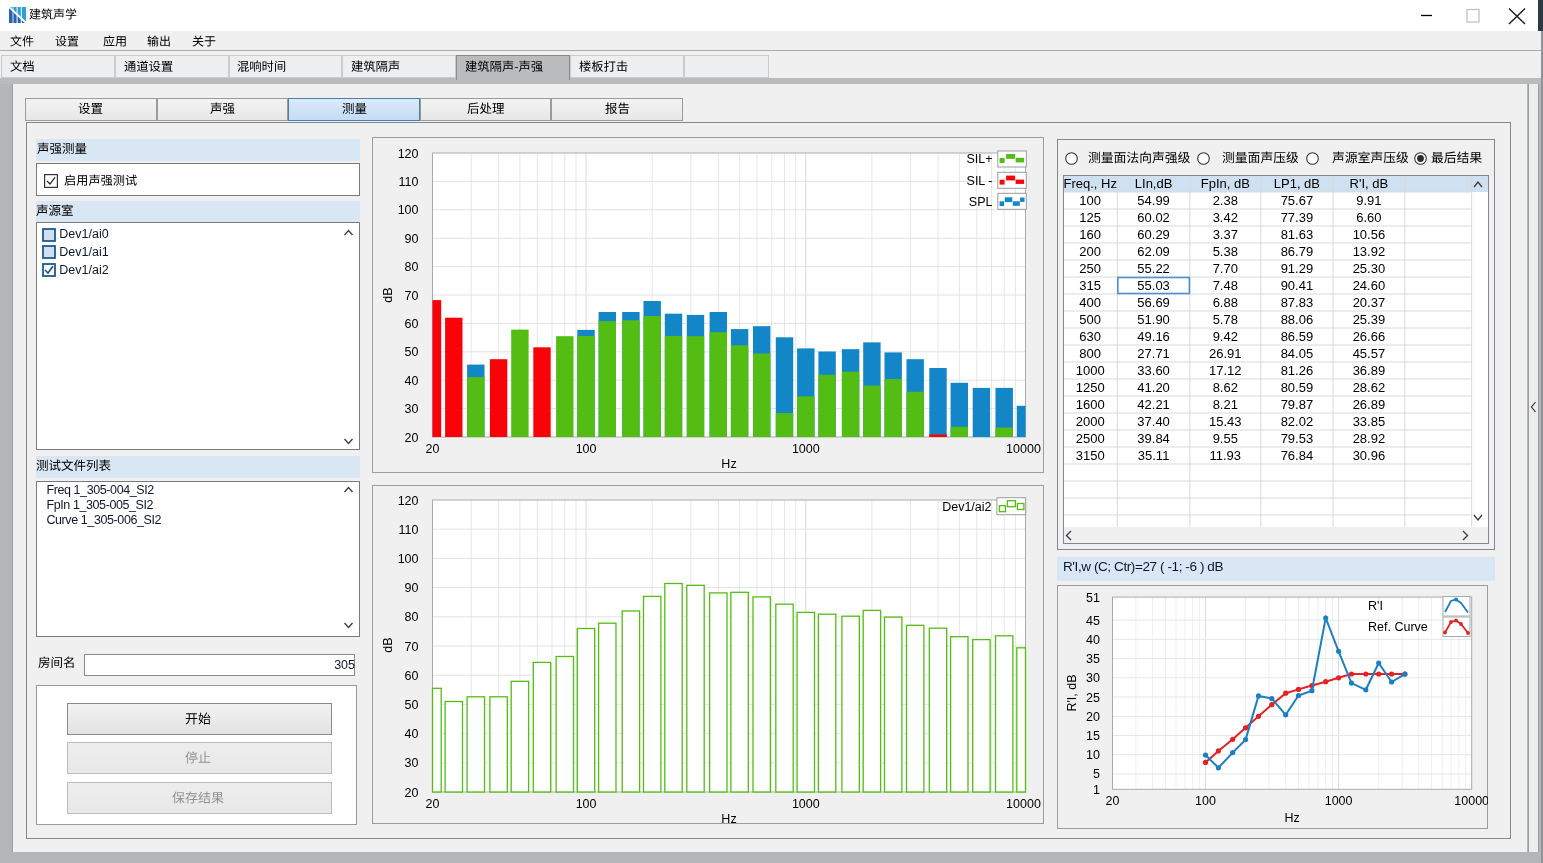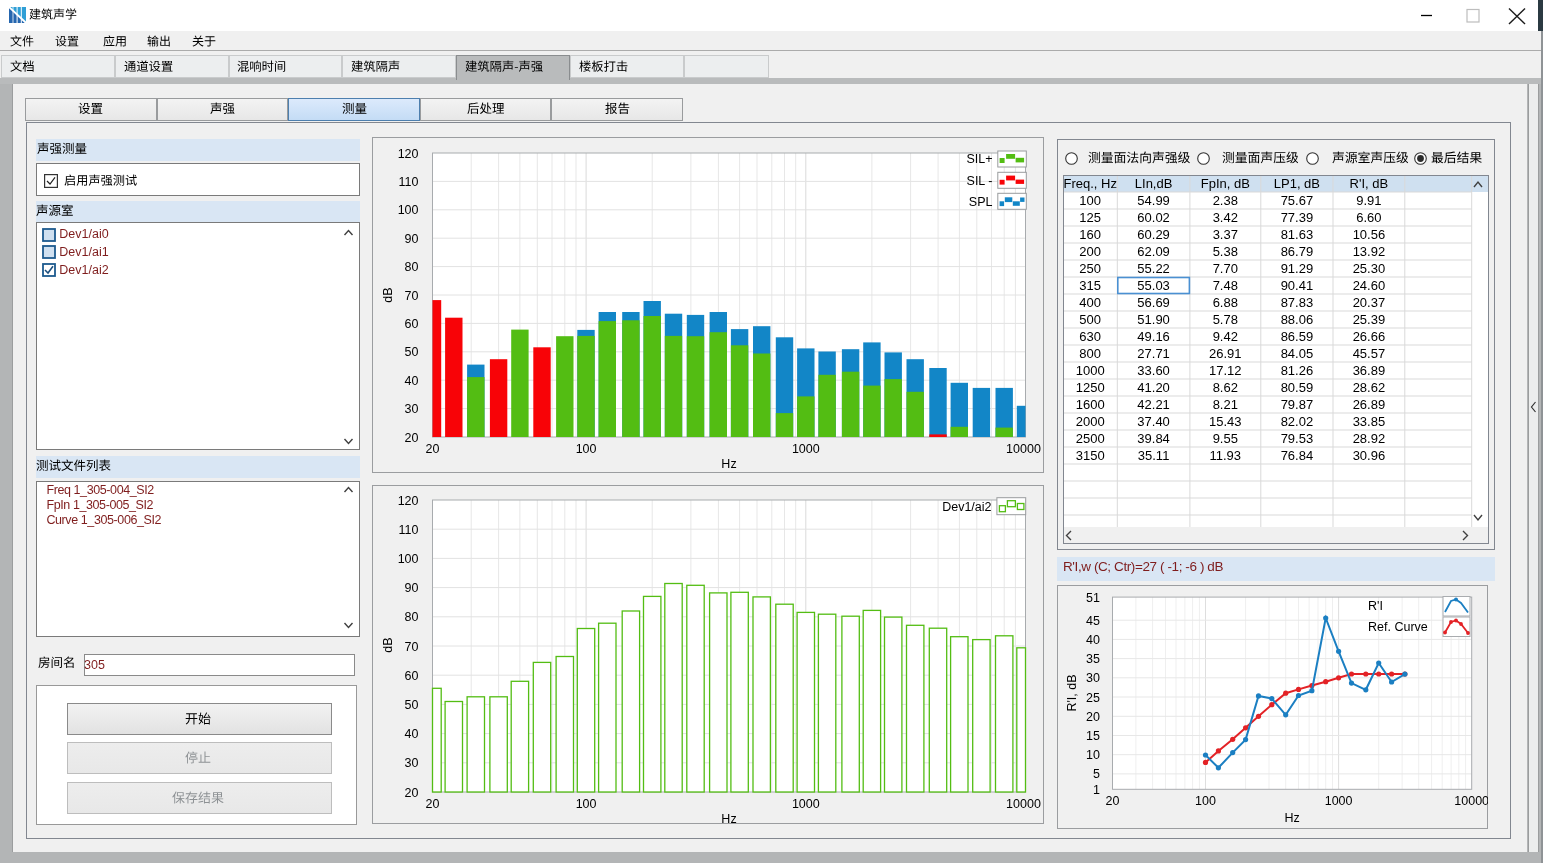--- a/index.html
+++ b/index.html
@@ -1,18 +1,18 @@
 <!DOCTYPE html>
 <html><head><meta charset="utf-8"><style>
 *{margin:0;padding:0;box-sizing:border-box}
 body{font-family:"Liberation Sans",sans-serif}
 #app{position:relative;width:1543px;height:863px;background:#b3b5b6;overflow:hidden;font-family:"Liberation Sans",sans-serif}
 .abs{position:absolute}
 .hdr{position:absolute;background:#d9e6f4}
-.txt{position:absolute;white-space:pre;color:#7f1d1d}
+.txt{position:absolute;white-space:pre;color:#0f172a}
 svg{display:block}
 </style></head><body>
 <div id="app">
 <div class="abs" style="left:0;top:0;width:1543px;height:31px;background:#fff"></div>
     <svg class="abs" style="left:9px;top:7px" width="17" height="16" viewBox="0 0 17 16">
 <defs>
         <clipPath id="cu">
           <polygon points="1.3,0 17,0 17,14.6"></polygon>
         </clipPath>
 <clipPath id="cd">
@@ -206,21 +206,21 @@
     </svg>
     <svg class="abs" style="left:342px;top:620px" width="13" height="10" viewBox="0 0 13 10">
       <path d="M2.5 3 L6.5 7.5 L10.5 3" fill="none" stroke="#404040" stroke-width="1.4"></path>
     </svg>
     <div style="position:absolute;left:37.5px;top:655.5px;line-height:0">
       <svg class="" width="37.5" height="12.5" viewBox="0 -880 3000 1000">
         <path d="M504 -479C525 -446 551 -400 564 -371H244V-309H434C418 -154 376 -39 198 22C213 35 233 61 241 78C378 28 445 -53 479 -159H777C767 -57 756 -13 739 2C731 9 721 10 702 10C682 10 626 9 571 4C582 22 590 48 592 67C648 70 703 71 731 69C762 67 782 62 800 45C827 20 841 -41 854 -189C855 -199 856 -219 856 -219H494C500 -247 504 -278 508 -309H919V-371H576L633 -394C620 -423 592 -468 568 -502ZM443 -820C455 -796 467 -767 477 -740H136V-502C136 -345 127 -118 32 42C52 49 85 66 100 78C197 -89 212 -336 212 -502V-506H885V-740H560C549 -771 532 -809 516 -841ZM212 -676H810V-570H212Z M1091 -615V80H1168V-615ZM1106 -791C1152 -747 1204 -684 1227 -644L1289 -684C1265 -726 1211 -785 1164 -827ZM1379 -295H1619V-160H1379ZM1379 -491H1619V-358H1379ZM1311 -554V-98H1690V-554ZM1352 -784V-713H1836V-11C1836 2 1832 6 1819 7C1806 7 1765 8 1723 6C1733 25 1743 57 1747 75C1808 75 1851 75 1878 63C1904 50 1913 31 1913 -11V-784Z M2263 -529C2314 -494 2373 -446 2417 -406C2300 -344 2171 -299 2047 -273C2061 -256 2079 -224 2086 -204C2141 -217 2197 -233 2252 -253V79H2327V27H2773V79H2849V-340H2451C2617 -429 2762 -553 2844 -713L2794 -744L2781 -740H2427C2451 -768 2473 -797 2492 -826L2406 -843C2347 -747 2233 -636 2069 -559C2087 -546 2111 -519 2122 -501C2217 -550 2296 -609 2361 -671H2733C2674 -583 2587 -508 2487 -445C2440 -486 2374 -536 2321 -572ZM2773 -42H2327V-271H2773Z" fill="#000"></path>
       </svg>
     </div>
     <div class="abs" style="left:84px;top:653.5px;width:271px;height:22.5px;background:#fff;border:1px solid #8a8a8a"></div>
-    <div class="txt" style="left:84px;top:658px;width:271px;text-align:left;font-size:12.5px">305</div>
+    <div class="txt" style="left:84px;top:658px;width:271px;text-align:right;font-size:12.5px">305</div>
     <div class="abs" style="left:36px;top:684.5px;width:321px;height:140.5px;background:#fff;border:1px solid #999"></div>
     <div class="abs" style="left:67px;top:702.5px;width:265px;height:32px;background:linear-gradient(#f2f2f2,#e2e2e2);border:1px solid #8a8a8a"></div>
     <div style="position:absolute;left:184.5px;top:711.5px;line-height:0">
       <svg class="" width="26.0" height="13.0" viewBox="0 -880 2000 1000">
         <path d="M649 -703V-418H369V-461V-703ZM52 -418V-346H288C274 -209 223 -75 54 28C74 41 101 66 114 84C299 -33 351 -189 365 -346H649V81H726V-346H949V-418H726V-703H918V-775H89V-703H293V-461L292 -418Z M1462 -327V80H1531V36H1833V78H1905V-327ZM1531 -31V-259H1833V-31ZM1429 -407C1458 -419 1501 -423 1873 -452C1886 -426 1897 -402 1905 -381L1969 -414C1938 -491 1868 -608 1800 -695L1740 -666C1774 -622 1808 -569 1838 -517L1519 -497C1585 -587 1651 -703 1705 -819L1627 -841C1577 -714 1495 -580 1468 -544C1443 -508 1423 -484 1404 -480C1413 -460 1425 -423 1429 -407ZM1202 -565H1316C1304 -437 1281 -329 1247 -241C1213 -268 1178 -295 1144 -319C1163 -390 1184 -477 1202 -565ZM1065 -292C1115 -258 1168 -216 1217 -174C1171 -84 1112 -20 1040 19C1056 33 1076 60 1086 78C1162 31 1223 -34 1271 -124C1309 -87 1342 -52 1364 -21L1410 -82C1385 -115 1347 -154 1303 -193C1349 -305 1377 -448 1389 -630L1345 -637L1333 -635H1216C1229 -703 1240 -770 1248 -831L1178 -836C1171 -774 1161 -705 1148 -635H1043V-565H1134C1113 -462 1088 -363 1065 -292Z" fill="#000"></path>
       </svg>
     </div>
     <div class="abs" style="left:67px;top:742px;width:265px;height:32px;background:linear-gradient(#ededed,#e8e8e8);border:1px solid #bdbdbd"></div>
     <div style="position:absolute;left:184.5px;top:751px;line-height:0">
       <svg class="" width="26.0" height="13.0" viewBox="0 -880 2000 1000">

